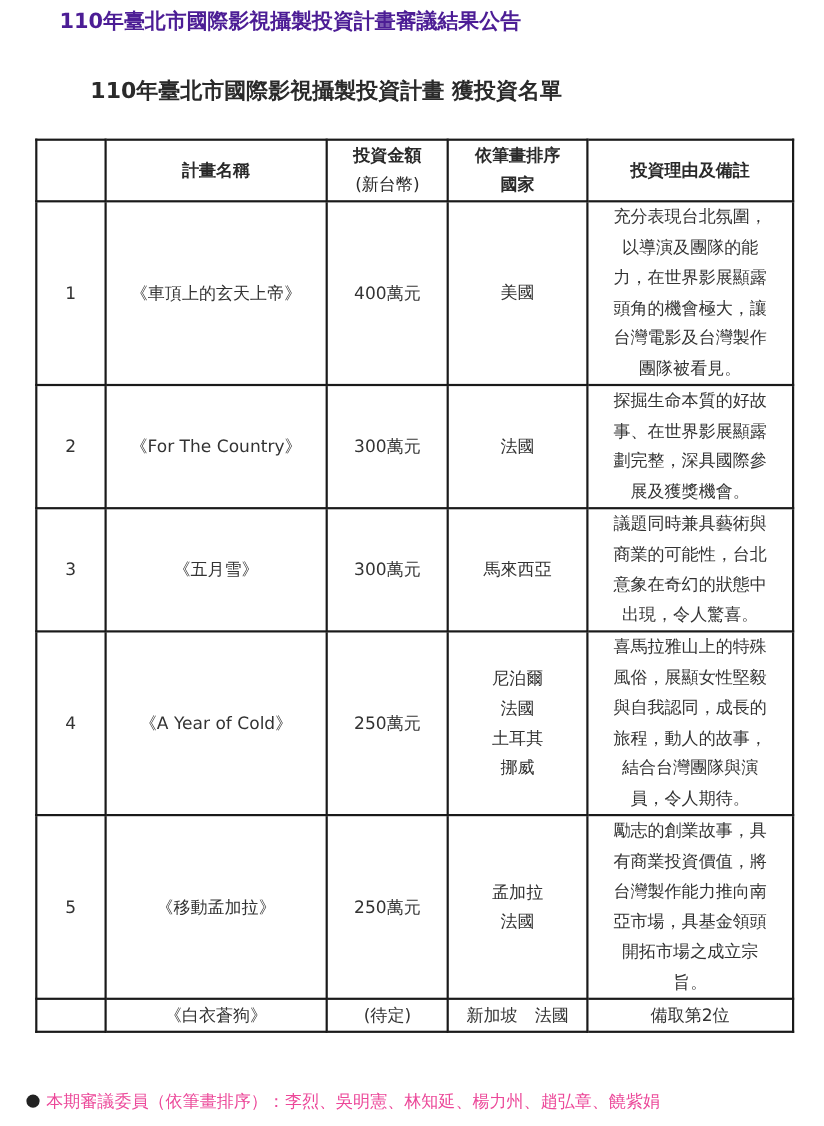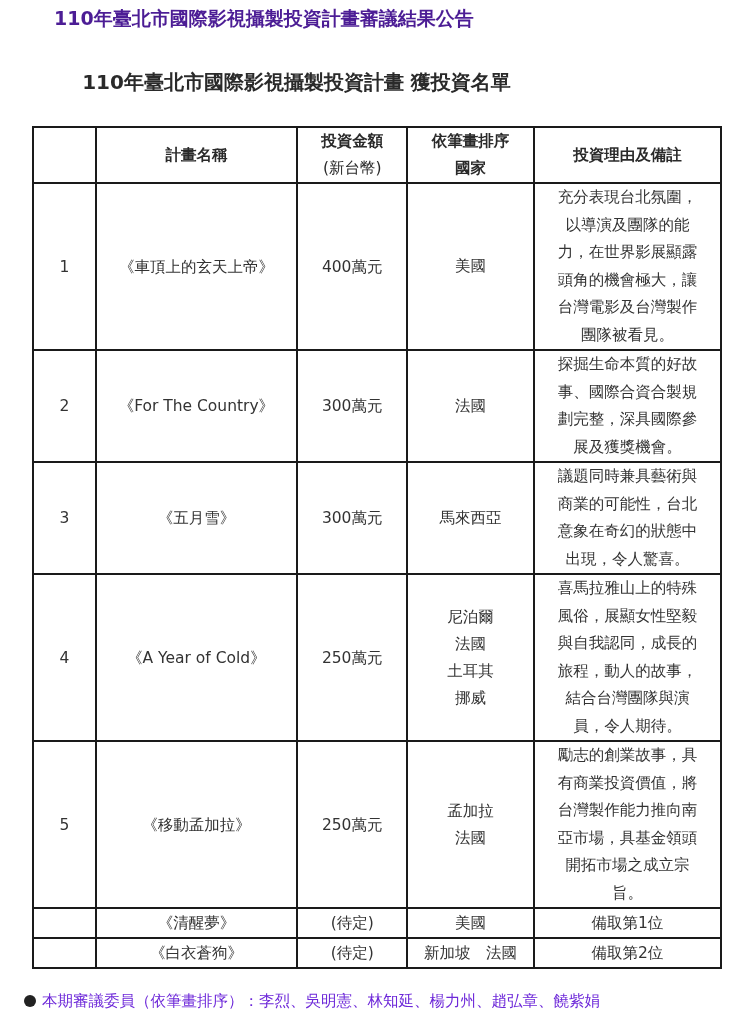--- a/index.html
+++ b/index.html
@@ -83,21 +83,21 @@
     .r4 { height: 165px; }
     .r5 { height: 164px; }
     .r6 { height: 27px; }
     .r7 { height: 26px; }
     .r6 td, .r7 td { line-height: 24px; }
     .footer-note {
       position: absolute;
       left: 24px;
       top: 991px;
       font-size: 15.5px;
-      color: #6d28d9;
+      color: #ec4899;
       white-space: nowrap;
     }
     .bullet {
       display: inline-block;
       width: 12px;
       height: 12px;
       border-radius: 50%;
       background: #222;
       margin-right: 6px;
       vertical-align: -1px;
@@ -152,21 +152,21 @@
 
   <tr class="r2">
     <td>2</td>
     <td>《For The Country》</td>
     <td>300萬元</td>
     <td class="country">
       <span>法國</span>
     </td>
     <td class="reason">
       <span>探掘生命本質的好故</span>
-      <span>事、國際合資合製規</span>
+      <span>事、在世界影展顯露</span>
       <span>劃完整，深具國際參</span>
       <span>展及獲獎機會。</span>
     </td>
   </tr>
 
   <tr class="r3">
     <td>3</td>
     <td>《五月雪》</td>
     <td>300萬元</td>
     <td class="country">
@@ -211,27 +211,20 @@
     <td class="reason">
       <span>勵志的創業故事，具</span>
       <span>有商業投資價值，將</span>
       <span>台灣製作能力推向南</span>
       <span>亞市場，具基金領頭</span>
       <span>開拓市場之成立宗</span>
       <span>旨。</span>
     </td>
   </tr>
 
-  <tr class="r6">
-    <td></td>
-    <td>《清醒夢》</td>
-    <td>(待定)</td>
-    <td>美國</td>
-    <td>備取第1位</td>
-  </tr>
 
   <tr class="r7">
     <td></td>
     <td>《白衣蒼狗》</td>
     <td>(待定)</td>
     <td>新加坡　法國</td>
     <td>備取第2位</td>
   </tr>
 </tbody>
   </table>

